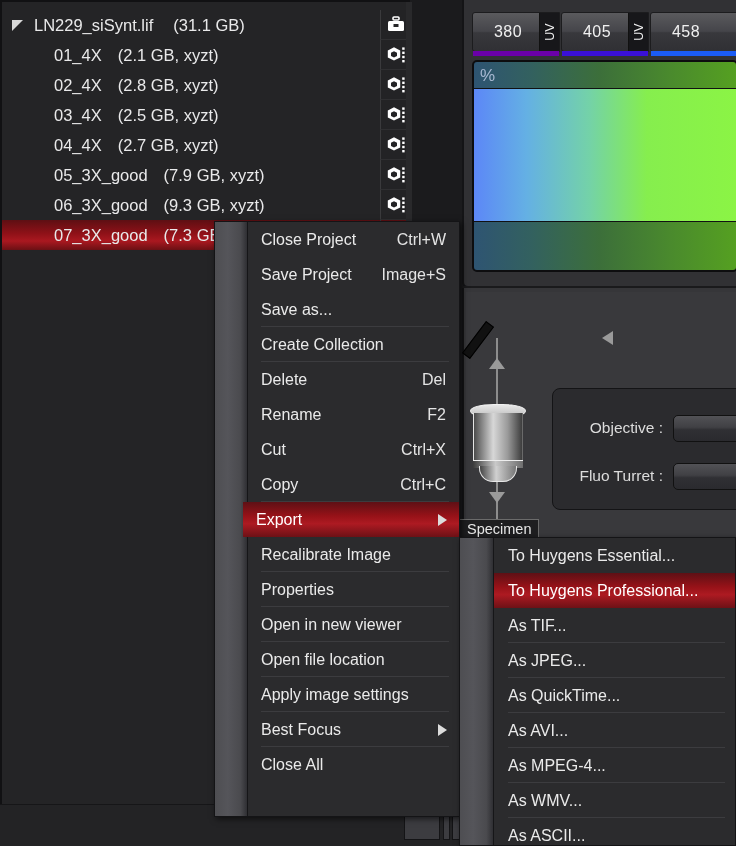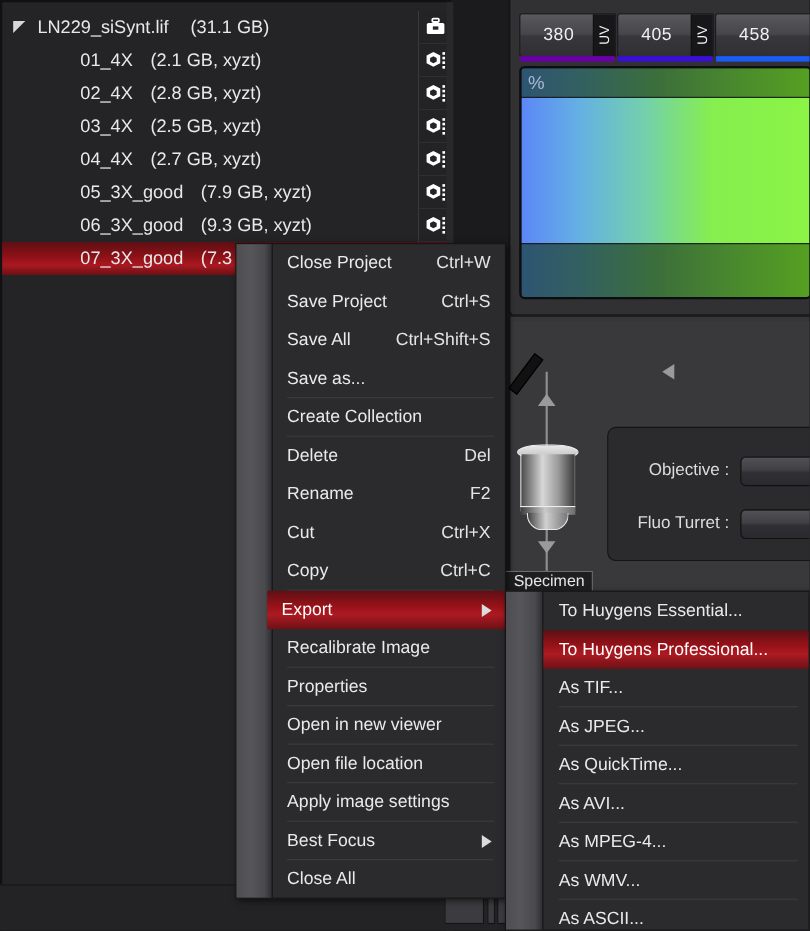--- a/index.html
+++ b/index.html
@@ -17,21 +17,21 @@
     background: #242426;
     border-top: 2px solid #111113;
     border-left: 2px solid #111113;
   }
   #tree-list { position: absolute; left: 0; top: 8px; width: 410px; }
   .tree-row {
     position: relative; height: 30px; line-height: 30px;
     color: #e9e9ea; font-size: 16.5px; white-space: nowrap;
   }
   .tree-row.root { padding-left: 10px; }
-  .tree-row.child { padding-left: 71px; }
+  .tree-row.child { padding-left: 52px; }
   .tree-row.selected {
     background: linear-gradient(to bottom, #5e0f13 0%, #8f1118 45%, #aa1820 70%, #6b1014 100%);
   }
   .tree-caret {
     display: inline-block; width: 14px; height: 14px;
     position: relative; top: 2px; margin-right: 8px;
   }
   .tree-caret::before {
     content: ""; position: absolute; left: 0; top: 1px;
     border-style: solid; border-width: 11px 11px 0 0;
@@ -431,25 +431,21 @@
 
   <div id="ctx-menu">
     <div id="ctx-gutter"></div>
     <div id="ctx-items">
         <div class="mi">
           <span class="mi-label">Close Project</span>
           <span class="mi-accel">Ctrl+W</span>
         </div>
         <div class="mi">
           <span class="mi-label">Save Project</span>
-          <span class="mi-accel">Ctrl+S</span>
-        </div>
-        <div class="mi">
-          <span class="mi-label">Save All</span>
-          <span class="mi-accel">Ctrl+Shift+S</span>
+          <span class="mi-accel">Image+S</span>
         </div>
         <div class="mi sep">
           <span class="mi-label">Save as...</span>
         </div>
         <div class="mi sep">
           <span class="mi-label">Create Collection</span>
         </div>
         <div class="mi">
           <span class="mi-label">Delete</span>
           <span class="mi-accel">Del</span>

